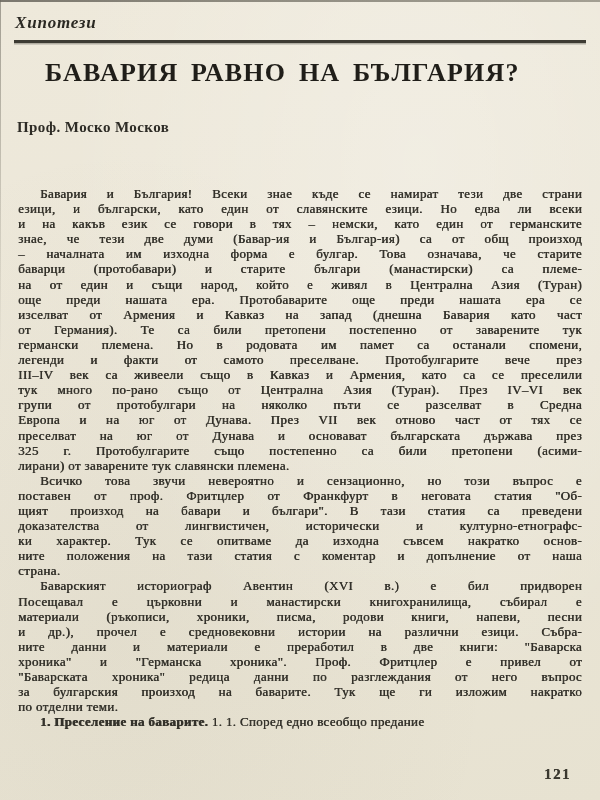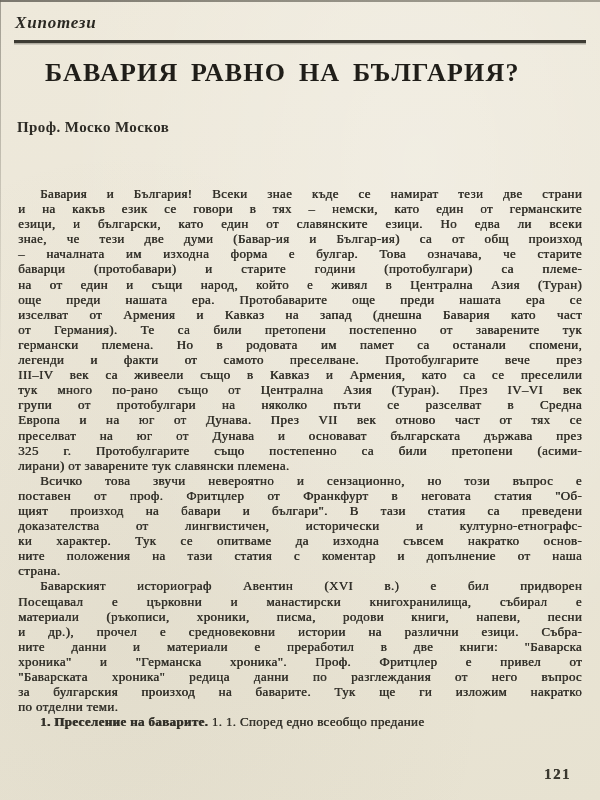--- a/index.html
+++ b/index.html
@@ -77,25 +77,25 @@
   <div class="edge-left"></div>
 
   <div class="section-label">Хипотези</div>
   <div class="rule"></div>
 
   <h1 class="title">БАВАРИЯ РАВНО НА БЪЛГАРИЯ?</h1>
   <div class="author">Проф. Моско Москов</div>
 
   <div class="body-text" id="body-text">
       <div class="line indent">Бавария и България! Всеки знае къде се намират тези две страни</div>
+      <div class="line">езици, и български, като един от славянските езици. Но едва ли всеки</div>
       <div class="line">и на какъв език се говори в тях – немски, като един от германските</div>
-      <div class="line">езици, и български, като един от славянските езици. Но едва ли всеки</div>
       <div class="line">знае, че тези две думи (Бавар-ия и Българ-ия) са от общ произход</div>
       <div class="line">– началната им изходна форма е булгар. Това означава, че старите</div>
-      <div class="line">баварци (протобавари) и старите години (протобулгари) са племе-</div>
+      <div class="line">баварци (протобавари) и старите българи (манастирски) са племе-</div>
       <div class="line">на от един и същи народ, който е живял в Централна Азия (Туран)</div>
       <div class="line">още преди нашата ера. Протобаварите още преди нашата ера се</div>
       <div class="line">изселват от Армения и Кавказ на запад (днешна Бавария като част</div>
       <div class="line">от Германия). Те са били претопени постепенно от заварените тук</div>
       <div class="line">германски племена. Но в родовата им памет са останали спомени,</div>
       <div class="line">легенди и факти от самото преселване. Протобулгарите вече през</div>
       <div class="line">III–IV век са живеели също в Кавказ и Армения, като са се преселили</div>
       <div class="line">тук много по-рано също от Централна Азия (Туран). През IV–VI век</div>
       <div class="line">групи от протобулгари на няколко пъти се разселват в Средна</div>
       <div class="line">Европа и на юг от Дунава. През VII век отново част от тях се</div>

